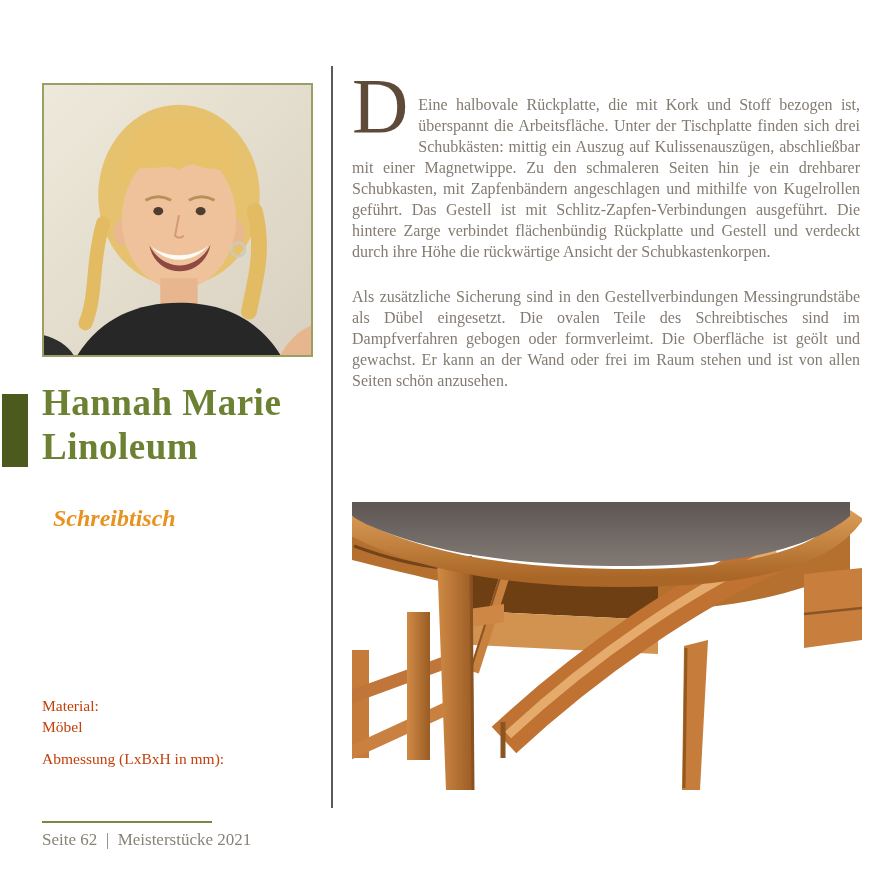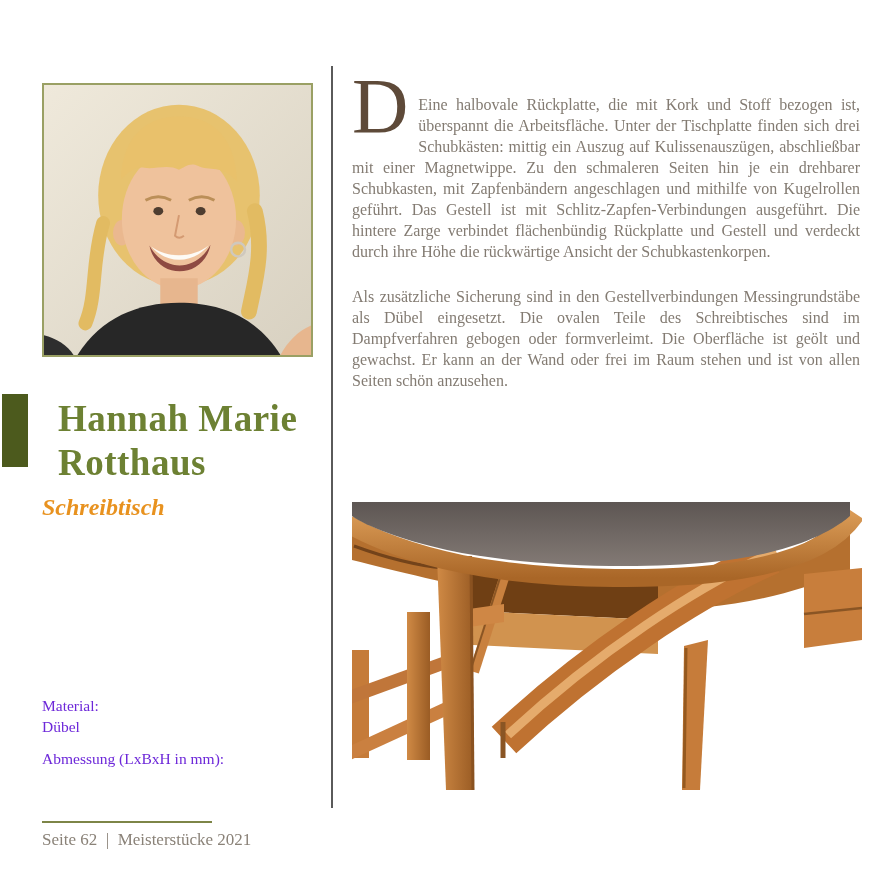--- a/index.html
+++ b/index.html
@@ -6,27 +6,27 @@
   .page{position:relative;width:892px;height:892px;background:#ffffff;overflow:hidden;
         font-family:"Liberation Serif",serif;}
 
   
   .portrait{position:absolute;left:42px;top:83px;width:271px;height:274px;margin:0;
             border:2px solid #9aa064;box-sizing:border-box;background:#e9e2d2;}
   .portrait svg{display:block;width:100%;height:100%;}
 
   .accent-block{position:absolute;left:2px;top:394px;width:26px;height:73px;background:#4c5a1d;}
 
-  .person-name{position:absolute;left:42px;top:381px;margin:16px;
+  .person-name{position:absolute;left:42px;top:381px;margin:0;
                font-size:37px;line-height:44px;font-weight:bold;color:#6d8133;
                font-family:"Liberation Serif",serif;letter-spacing:.5px;}
-  .project-title{position:absolute;left:42px;top:494px;margin:0;
+  .project-title{position:absolute;left:42px;top:494px;margin:11px;
                  font-size:24px;font-weight:bold;font-style:italic;color:#e8921f;}
 
-  .details{position:absolute;left:42px;top:695px;font-size:15.5px;line-height:21px;color:#6d28d9;}
+  .details{position:absolute;left:42px;top:695px;font-size:15.5px;line-height:21px;color:#c2410c;}
   .detail-group{margin:0 0 11px 0;}
 
   .footer-rule{position:absolute;left:42px;top:821px;width:170px;height:2px;background:#7d8547;}
   .footer-text{position:absolute;left:42px;top:830px;font-size:17px;color:#8a8278;white-space:pre-wrap;}
 
   
   .column-divider{position:absolute;left:331px;top:66px;width:2px;height:742px;background:#5a5a5a;}
 
   
   .article{position:absolute;left:352px;top:70px;width:508px;color:#837b72;
@@ -76,27 +76,27 @@
       <circle cx="197" cy="167" r="7" fill="none" stroke="#cfc8bd" stroke-width="2.5"></circle>
 
       <path d="M118,196 L118,228 Q137,238 156,228 L156,196 Z" fill="#e7b68e"></path>
       <path d="M34,274 C58,236 95,221 137,221 C180,221 216,236 240,274 Z" fill="#272727"></path>
       <path d="M240,274 L271,274 L271,244 C257,250 247,261 240,274 Z" fill="#e7b68e"></path>
       <path d="M0,274 L30,274 C24,264 12,257 0,254 Z" fill="#2e2e2e"></path>
     </svg>
   </figure>
 
   <div class="accent-block"></div>
-  <h1 class="person-name"><span>Hannah Marie</span><br><span>Rotthaus</span></h1>
+  <h1 class="person-name"><span>Hannah Marie</span><br><span>Linoleum</span></h1>
   <h2 class="project-title">Schreibtisch</h2>
 
   <div class="details">
     <div class="detail-group">
       <div>Material:</div>
-      <div>Dübel</div>
+      <div>Möbel</div>
     </div>
     <div class="detail-group">
       <div>Abmessung (LxBxH in mm):</div>
     </div>
   </div>
 
   <div class="footer-rule"></div>
   <div class="footer-text">Seite 62  |  Meisterstücke 2021</div>
 
   <div class="column-divider"></div>

